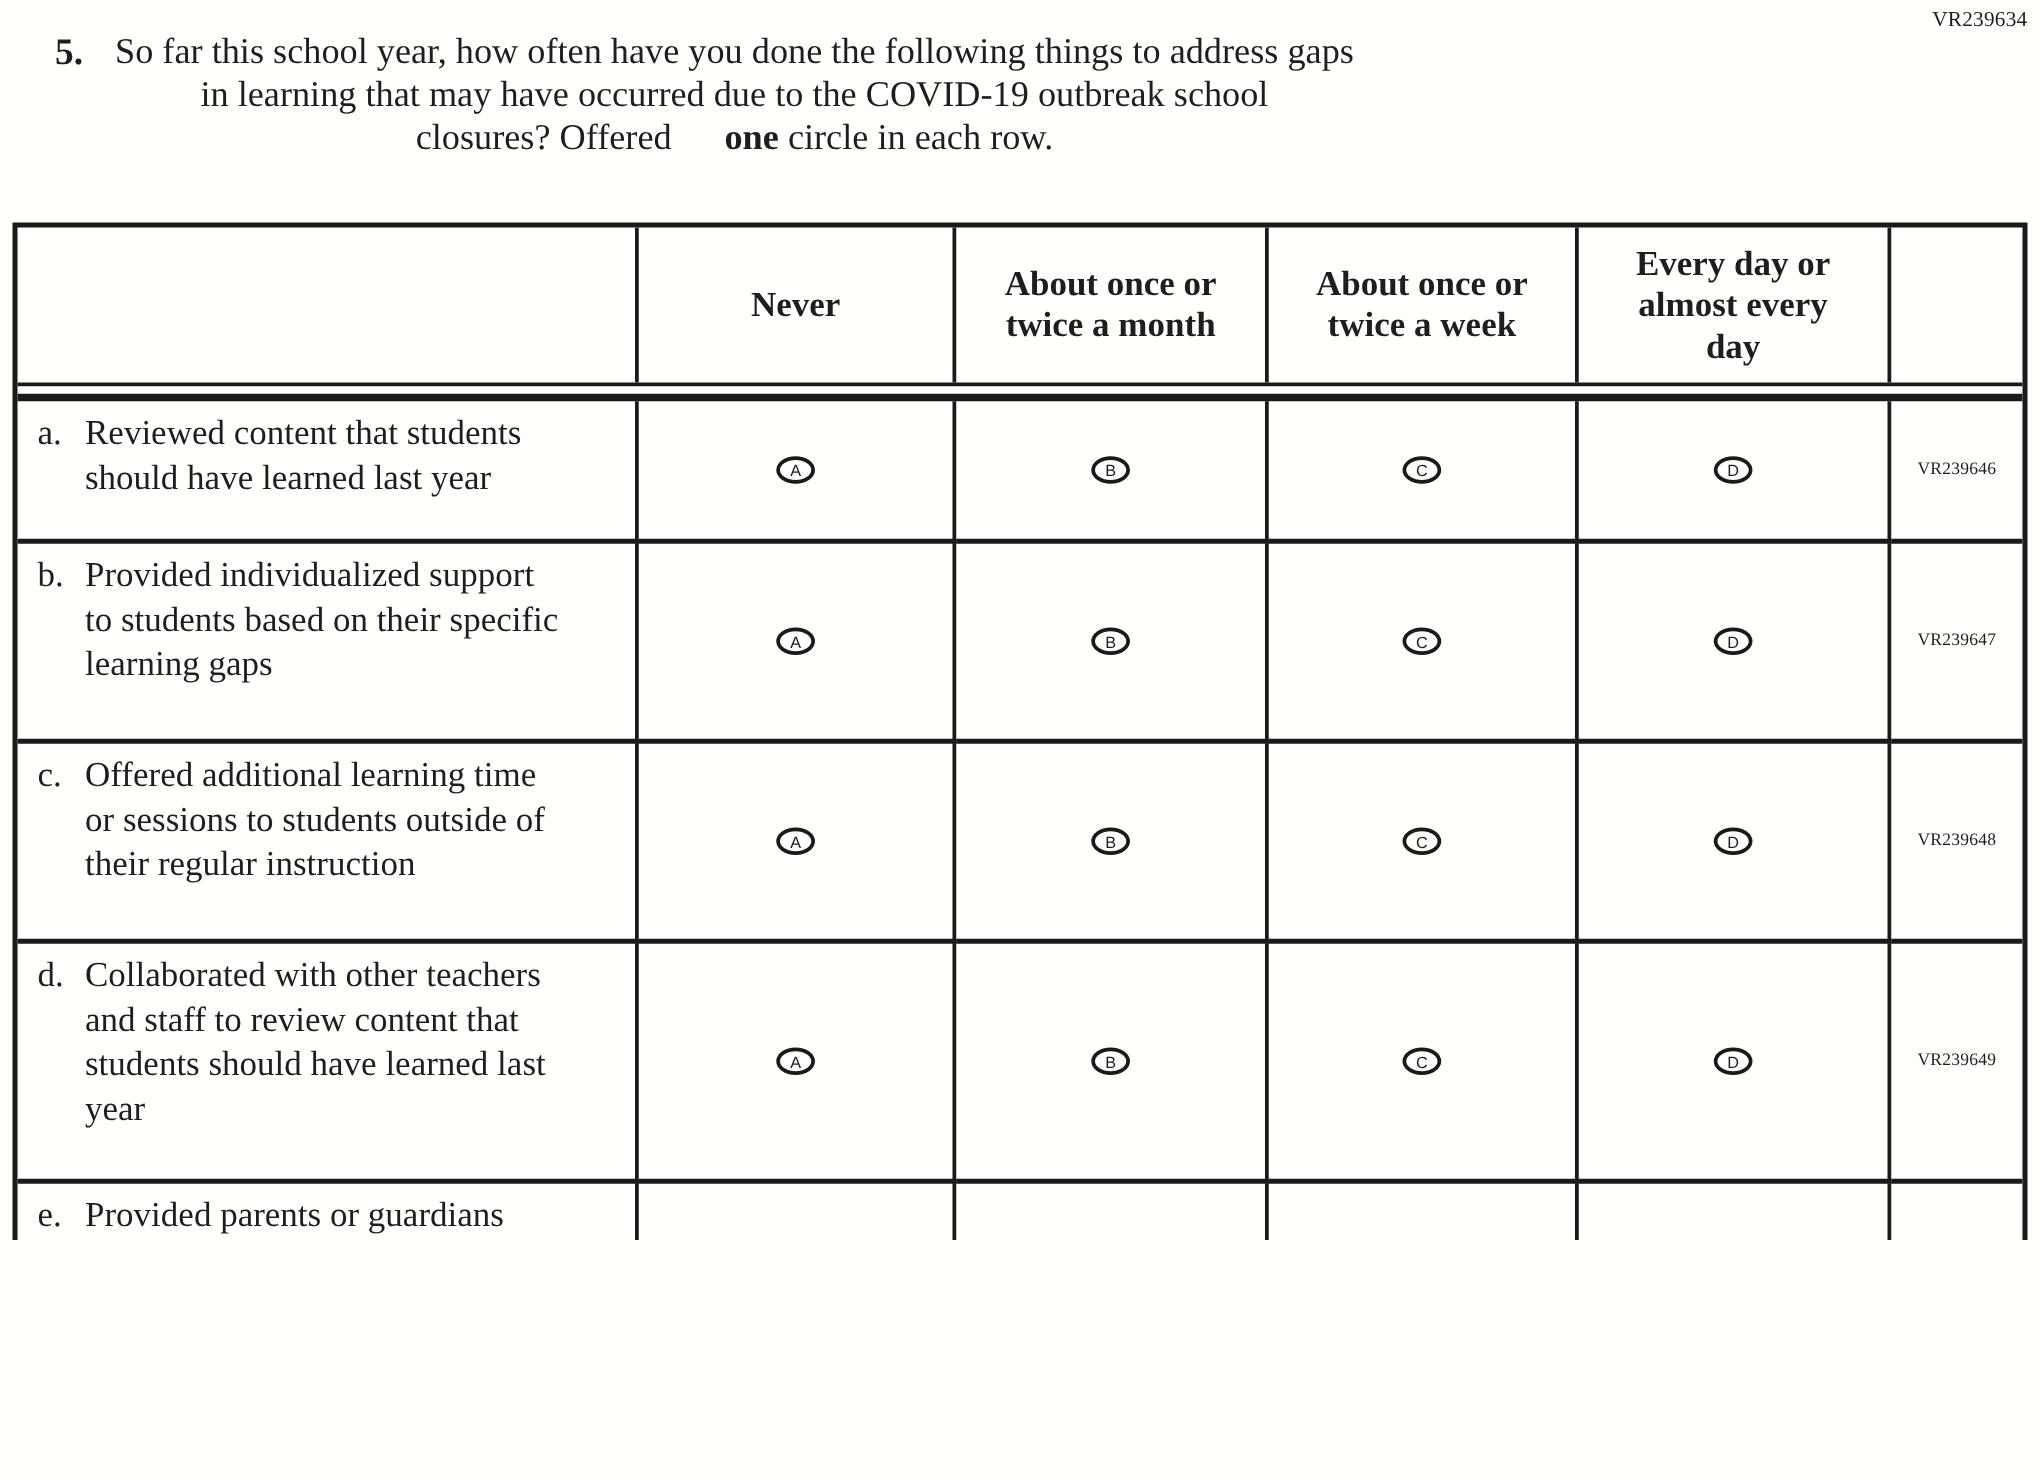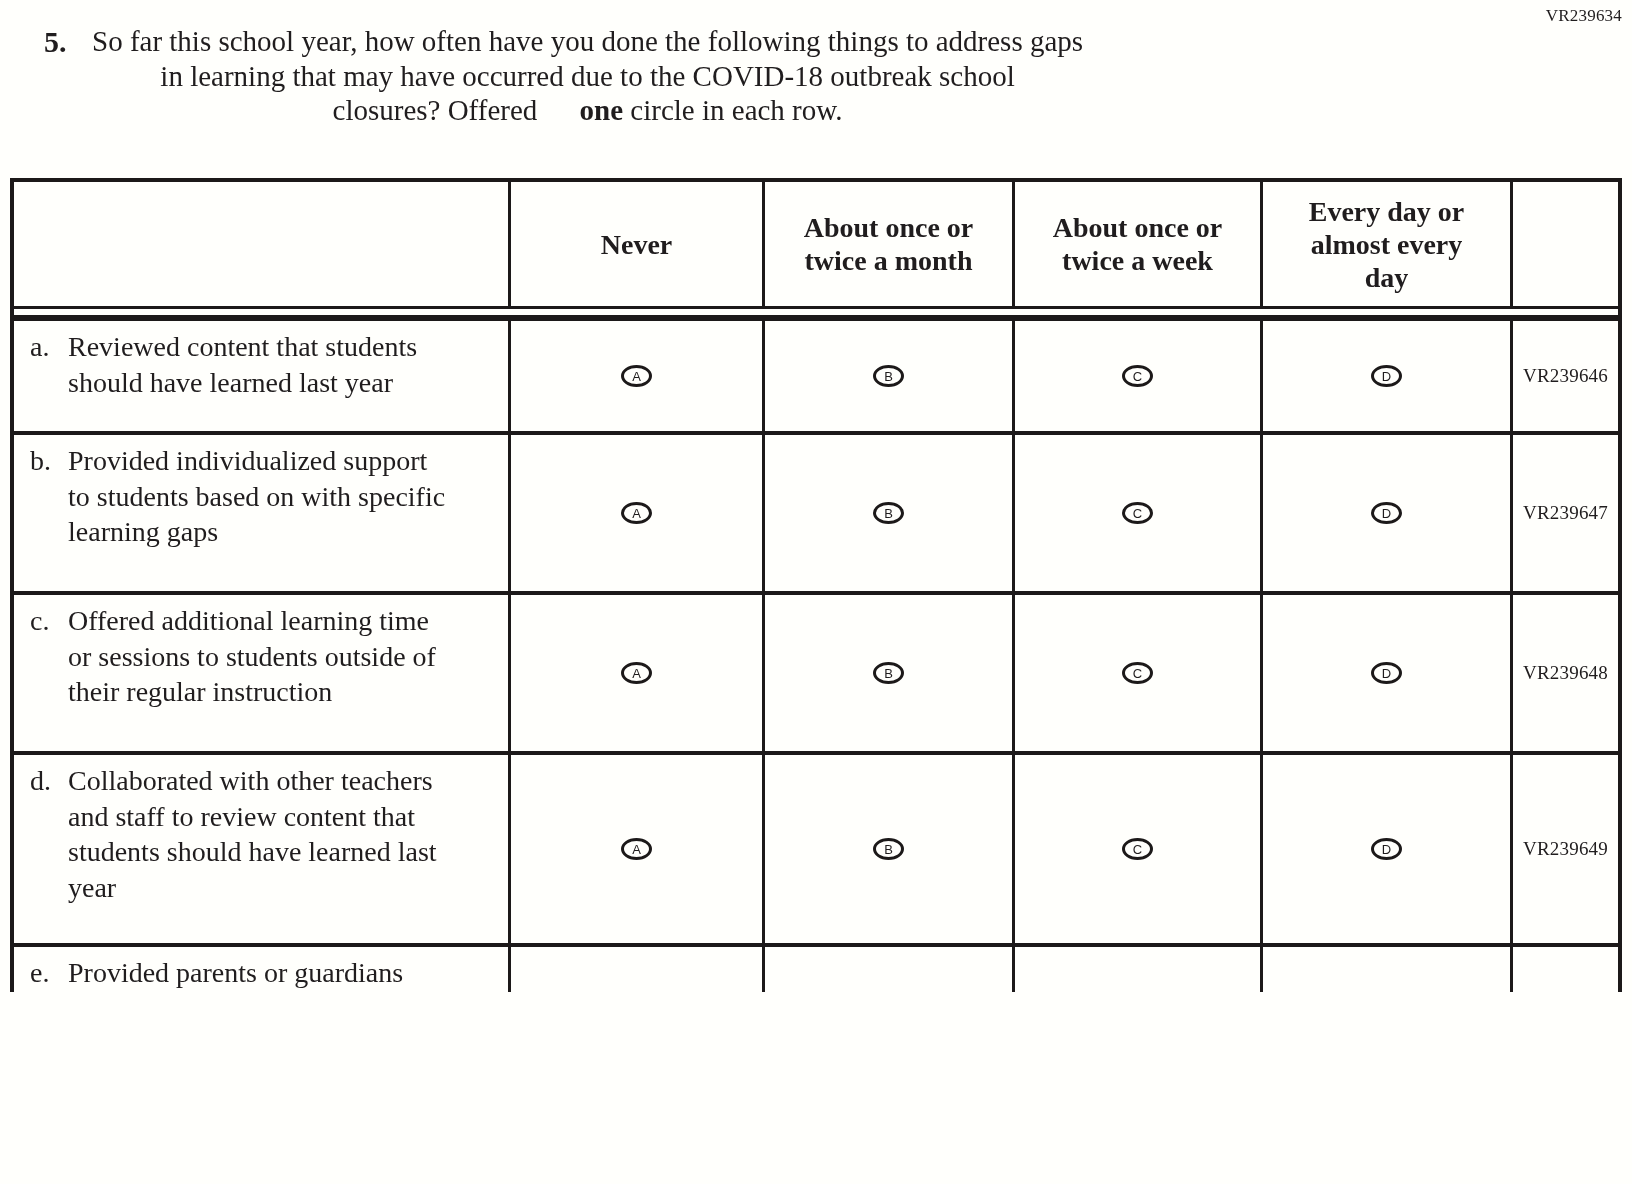--- a/index.html
+++ b/index.html
@@ -45,34 +45,34 @@
   .rletter{flex:none;width:38px;}
   .rtext{width:382px;}
 
   .optcell{display:flex;align-items:center;justify-content:center;}
   .oval{width:31px;height:22px;border:3px solid var(--line);border-radius:50%;
     display:flex;align-items:center;justify-content:center;
     font-family:"Liberation Sans", sans-serif;font-size:13px;line-height:1;
     color:var(--ink);background:transparent;}
 
   .codecell{display:flex;align-items:center;justify-content:center;
-    font-size:19px;letter-spacing:.2px;}
+    font-size:14px;letter-spacing:.2px;}
 </style>
 </head>
 <body>
 
 <div class="page">
 
   <div class="page-code">VR239634</div>
 
   <div class="question">
     <div class="qnum">5.</div>
     <div class="qlines">
       <div>So far this school year, how often have you done the following things to address gaps</div>
-      <div>in learning that may have occurred due to the COVID-18 outbreak school</div>
+      <div>in learning that may have occurred due to the COVID-19 outbreak school</div>
       <div><span>closures? Offered </span><b>one</b><span> circle in each row.</span></div>
     </div>
   </div>
 
   <div class="qtable">
 
     <div class="cell hcell"></div>
     <div class="cell hcell">Never</div>
     <div class="cell hcell">About once or twice a month</div>
     <div class="cell hcell">About once or twice a week</div>
@@ -94,21 +94,21 @@
     <div class="cell optcell">
         <span class="oval">C</span>
       </div>
     <div class="cell optcell">
         <span class="oval">D</span>
       </div>
     <div class="cell codecell lastcol">VR239646</div>
 
     <div class="cell labelcell">
       <span class="rletter">b.</span>
-      <span class="rtext">Provided individualized support to students based on with specific learning gaps</span>
+      <span class="rtext">Provided individualized support to students based on their specific learning gaps</span>
     </div>
     <div class="cell optcell">
         <span class="oval">A</span>
       </div>
     <div class="cell optcell">
         <span class="oval">B</span>
       </div>
     <div class="cell optcell">
         <span class="oval">C</span>
       </div>

